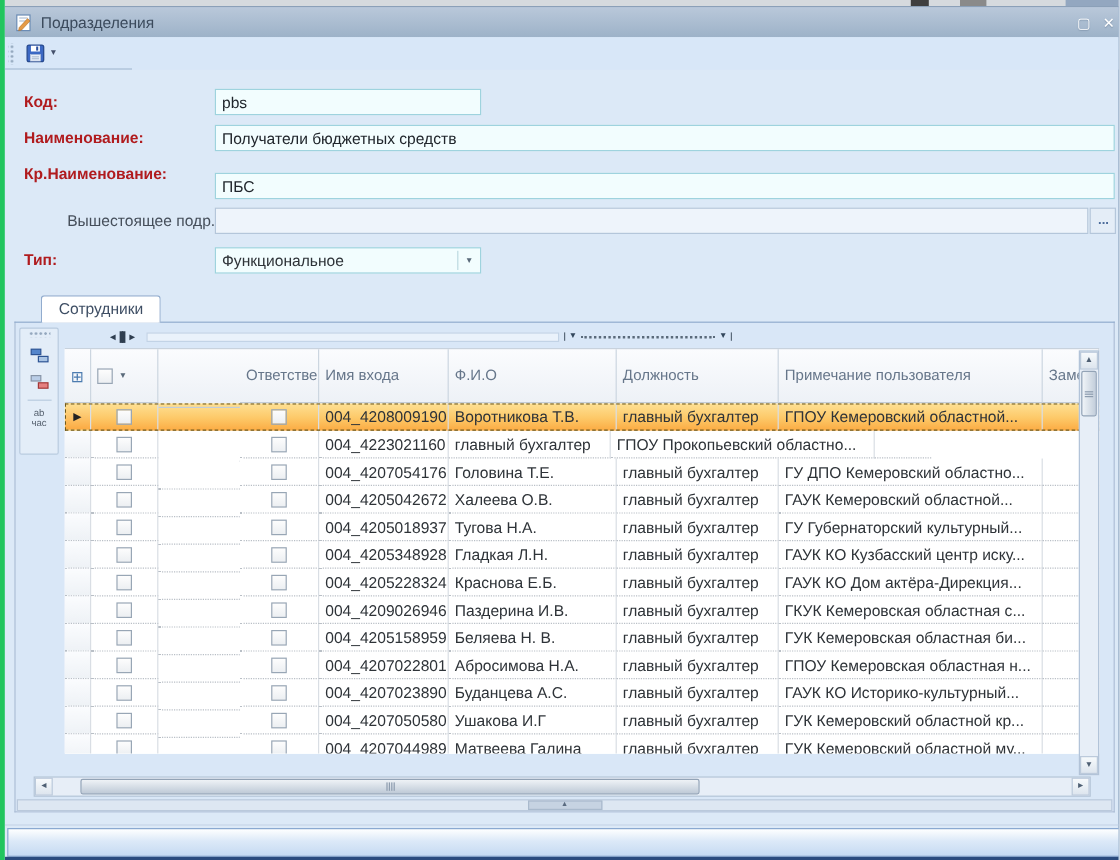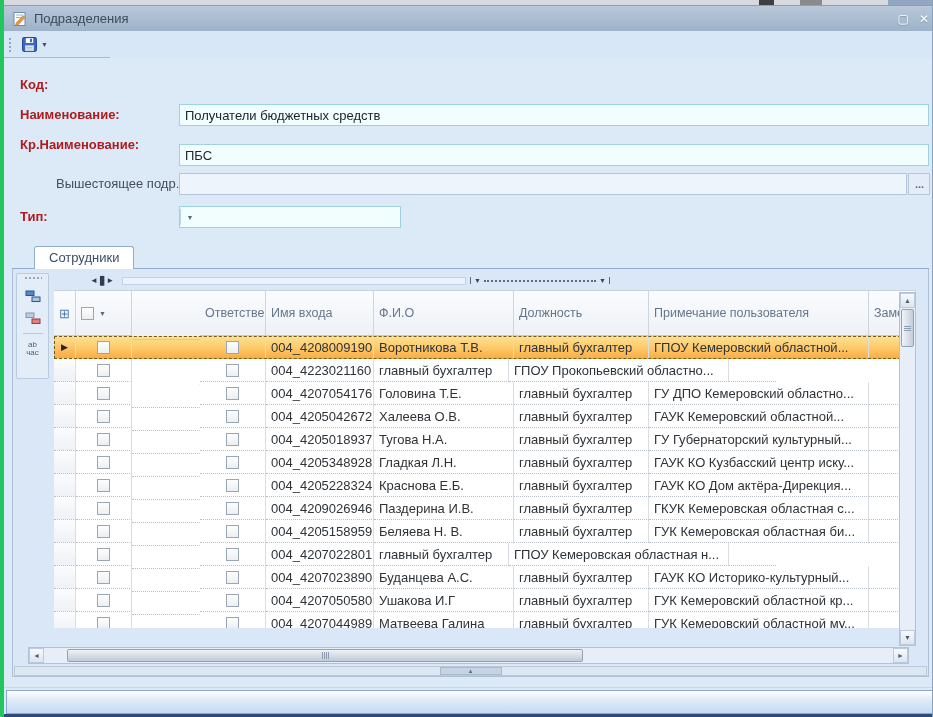--- a/index.html
+++ b/index.html
@@ -165,33 +165,35 @@
           <line x1="5.2" y1="10.7" x2="10.8" y2="10.7" stroke="#9db0c8" stroke-width="0.7"></line>
           <line x1="5.2" y1="12.2" x2="10.8" y2="12.2" stroke="#9db0c8" stroke-width="0.7"></line>
         </svg>
       </span>
       <span class="dd-arrow">▼</span>
     </button>
   </div>
   <div class="abs toolbar-underline"></div>
 
   <div class="abs flabel red" style="left:16px;top:74px;">Код:</div>
+  <input class="abs tfield" style="left: 175px; top: 74px; width: 222px;" value="pbs">
 
   <div class="abs flabel red" style="left:16px;top:104px;">Наименование:</div>
   <input class="abs tfield" style="left: 175px; top: 104px; width: 750px;" value="Получатели бюджетных средств">
 
   <div class="abs flabel red" style="left:16px;top:134px;text-align:center;">Кр.Наименование:</div>
   <input class="abs tfield" style="left: 175px; top: 144px; width: 750px;" value="ПБС">
 
   <div class="abs flabel plain" style="left:16px;top:173px;margin-left:36px;">Вышестоящее подр.:</div>
   <input class="abs tfield gray" style="left: 175px; top: 173px; width: 728px;" value="">
   <button class="abs browse-btn" style="left:904px;top:173px;">...</button>
 
   <div class="abs flabel red" style="left:16px;top:206px;">Тип:</div>
   <div class="abs combo" style="left:175px;top:206px;width:222px;">
+    <span class="val">Функциональное</span>
     <span class="sep"></span>
     <span class="arr">▼</span>
   </div>
 
   <div class="abs tab">Сотрудники</div>
   <div class="abs tabline"></div>
 
   <div class="abs gridpanel"></div>
 
   <div class="abs vtools">
@@ -403,20 +405,21 @@
           <div class="cell c-sel cc">
             <span class="cb"></span>
           </div>
           <div class="cell c-perm cc">
             <span class="cb">✓</span>
           </div>
           <div class="cell c-resp cc">
             <span class="cb"></span>
           </div>
           <div class="cell c-login">004_4207022801</div>
+          <div class="cell c-fio">Абросимова Н.А.</div>
           <div class="cell c-dolzh">главный бухгалтер</div>
           <div class="cell c-note">ГПОУ Кемеровская областная н...</div>
           <div class="cell c-zam"></div>
         </div>
         <div class="grow">
           <div class="cell c-ind"></div>
           <div class="cell c-sel cc">
             <span class="cb"></span>
           </div>
           <div class="cell c-perm cc">

